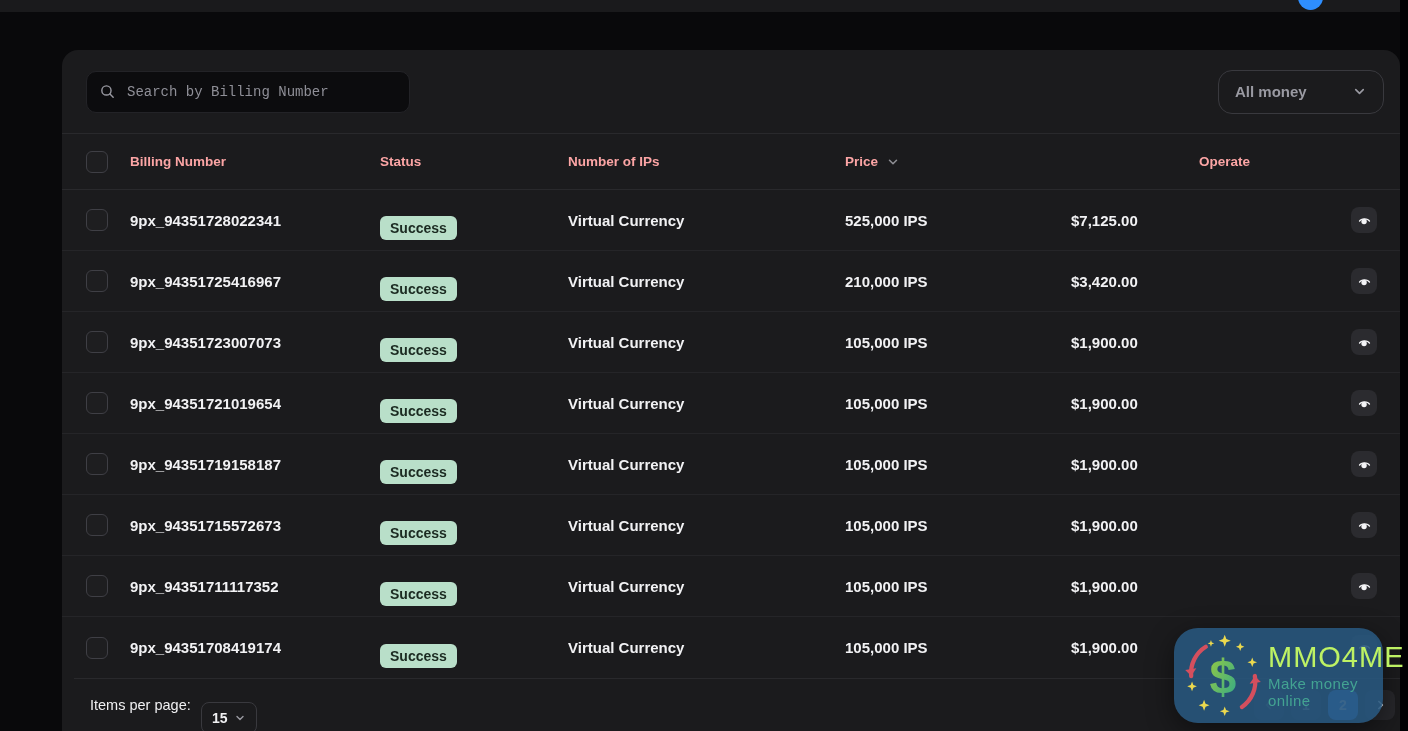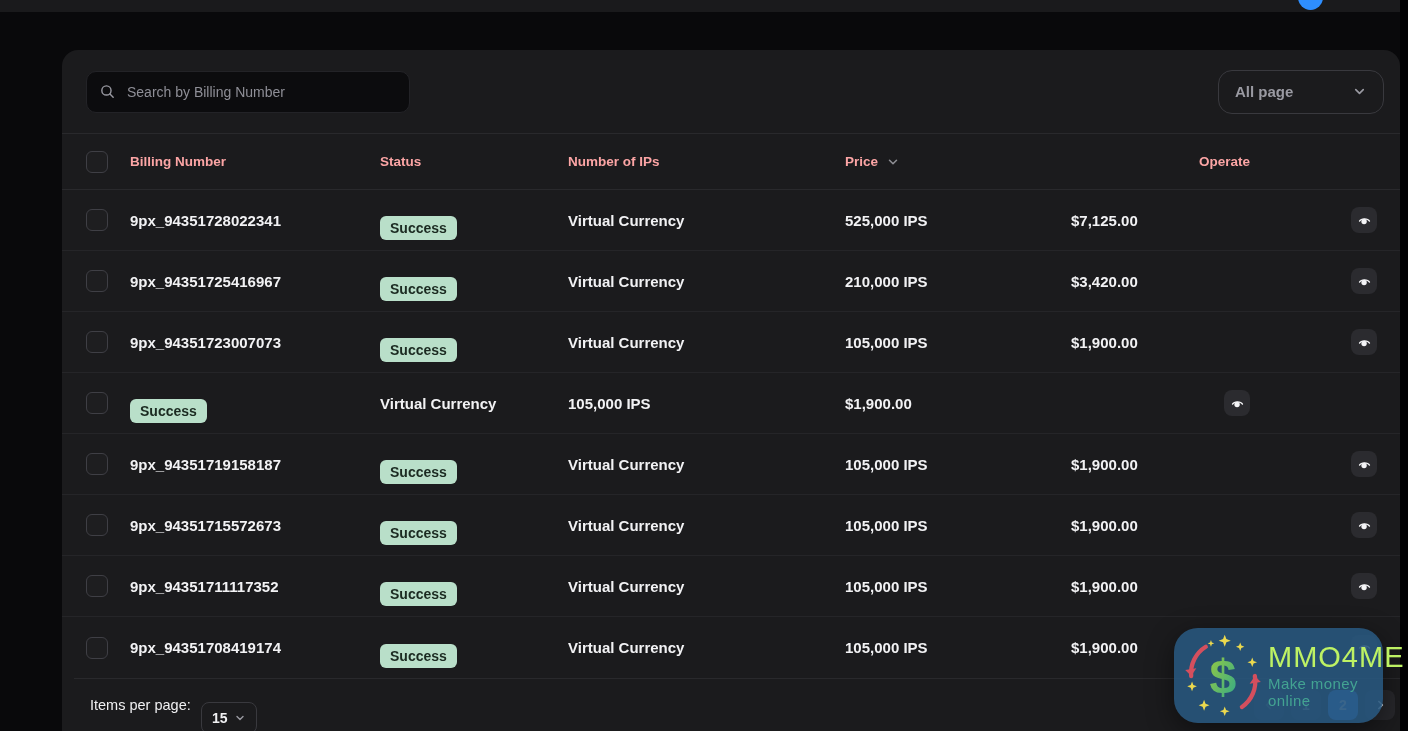--- a/index.html
+++ b/index.html
@@ -16,21 +16,21 @@
   
   .card{position:absolute;left:62px;top:50px;width:1338px;height:681px;background:#1b1b1d;
         border-radius:16px 16px 0 0;box-sizing:border-box;}
 
   
   .toolbar{height:83px;display:flex;align-items:center;justify-content:space-between;
            padding:0 16px 0 24px;box-sizing:border-box;}
   .search{width:324px;height:42px;background:#0c0c0e;border:1px solid #232327;border-radius:10px;
           display:flex;align-items:center;padding:0 12px;box-sizing:border-box;gap:9px;}
   .search input{background:transparent;border:none;outline:none;color:#e8e8ea;font-size:14px;
-          font-family:Liberation Sans, sans-serif;width:100%;}
+          font-family:Liberation Mono, monospace;width:100%;}
   .search input::placeholder{color:#8f8f97;}
   .select-pill{width:166px;height:44px;border:1px solid #39393e;border-radius:14px;background:transparent;
           display:flex;align-items:center;justify-content:space-between;padding:0 16px;box-sizing:border-box;cursor:pointer;}
   .select-pill span{color:#9a9aa2;font-size:15px;font-weight:700;}
 
   
   .grid-row{display:grid;grid-template-columns:68px 250px 188px 277px 226px 179px 1fr;
             align-items:center;padding-right:23px;box-sizing:border-box;}
   .thead{height:57px;border-top:1px solid #29292c;border-bottom:1px solid #29292c;}
   .thead .hcell{color:#fca5a5;font-size:13.5px;font-weight:700;display:flex;align-items:center;gap:8px;}
@@ -85,21 +85,21 @@
       <div class="search">
         <span class="icon">
           <svg width="17" height="17" viewBox="0 0 24 24" fill="none" stroke="#9a9aa2" stroke-width="2" stroke-linecap="round">
             <circle cx="10.5" cy="10.5" r="6.5"></circle>
               <line x1="15.5" y1="15.5" x2="20" y2="20"></line>
           </svg>
         </span>
         <input type="text" placeholder="Search by Billing Number" style="">
       </div>
       <div class="select-pill">
-        <span>All page</span>
+        <span>All money</span>
         <span class="icon">
           <svg width="15" height="15" viewBox="0 0 24 24" fill="none" stroke="#9a9aa2" stroke-width="2.6" stroke-linecap="round" stroke-linejoin="round">
             <polyline points="6,9 12,15 18,9"></polyline>
           </svg>
         </span>
       </div>
     </div>
 
     <div class="grid-row thead">
       <div class="hcell">
@@ -194,20 +194,21 @@
           </svg>
         </span>
       </button>
     </div>
   </div>
 
   <div class="grid-row trow">
     <div class="cell">
             <span class="checkbox"></span>
           </div>
+    <div class="cell">9px_94351721019654</div>
     <div class="cell">
             <span class="badge">Success</span>
           </div>
     <div class="cell">Virtual Currency</div>
     <div class="cell">105,000 IPS</div>
     <div class="cell">$1,900.00</div>
     <div class="cell c-op">
       <button class="eye-btn">
         <span class="icon">
           <svg width="15" height="15" viewBox="0 0 24 24">

